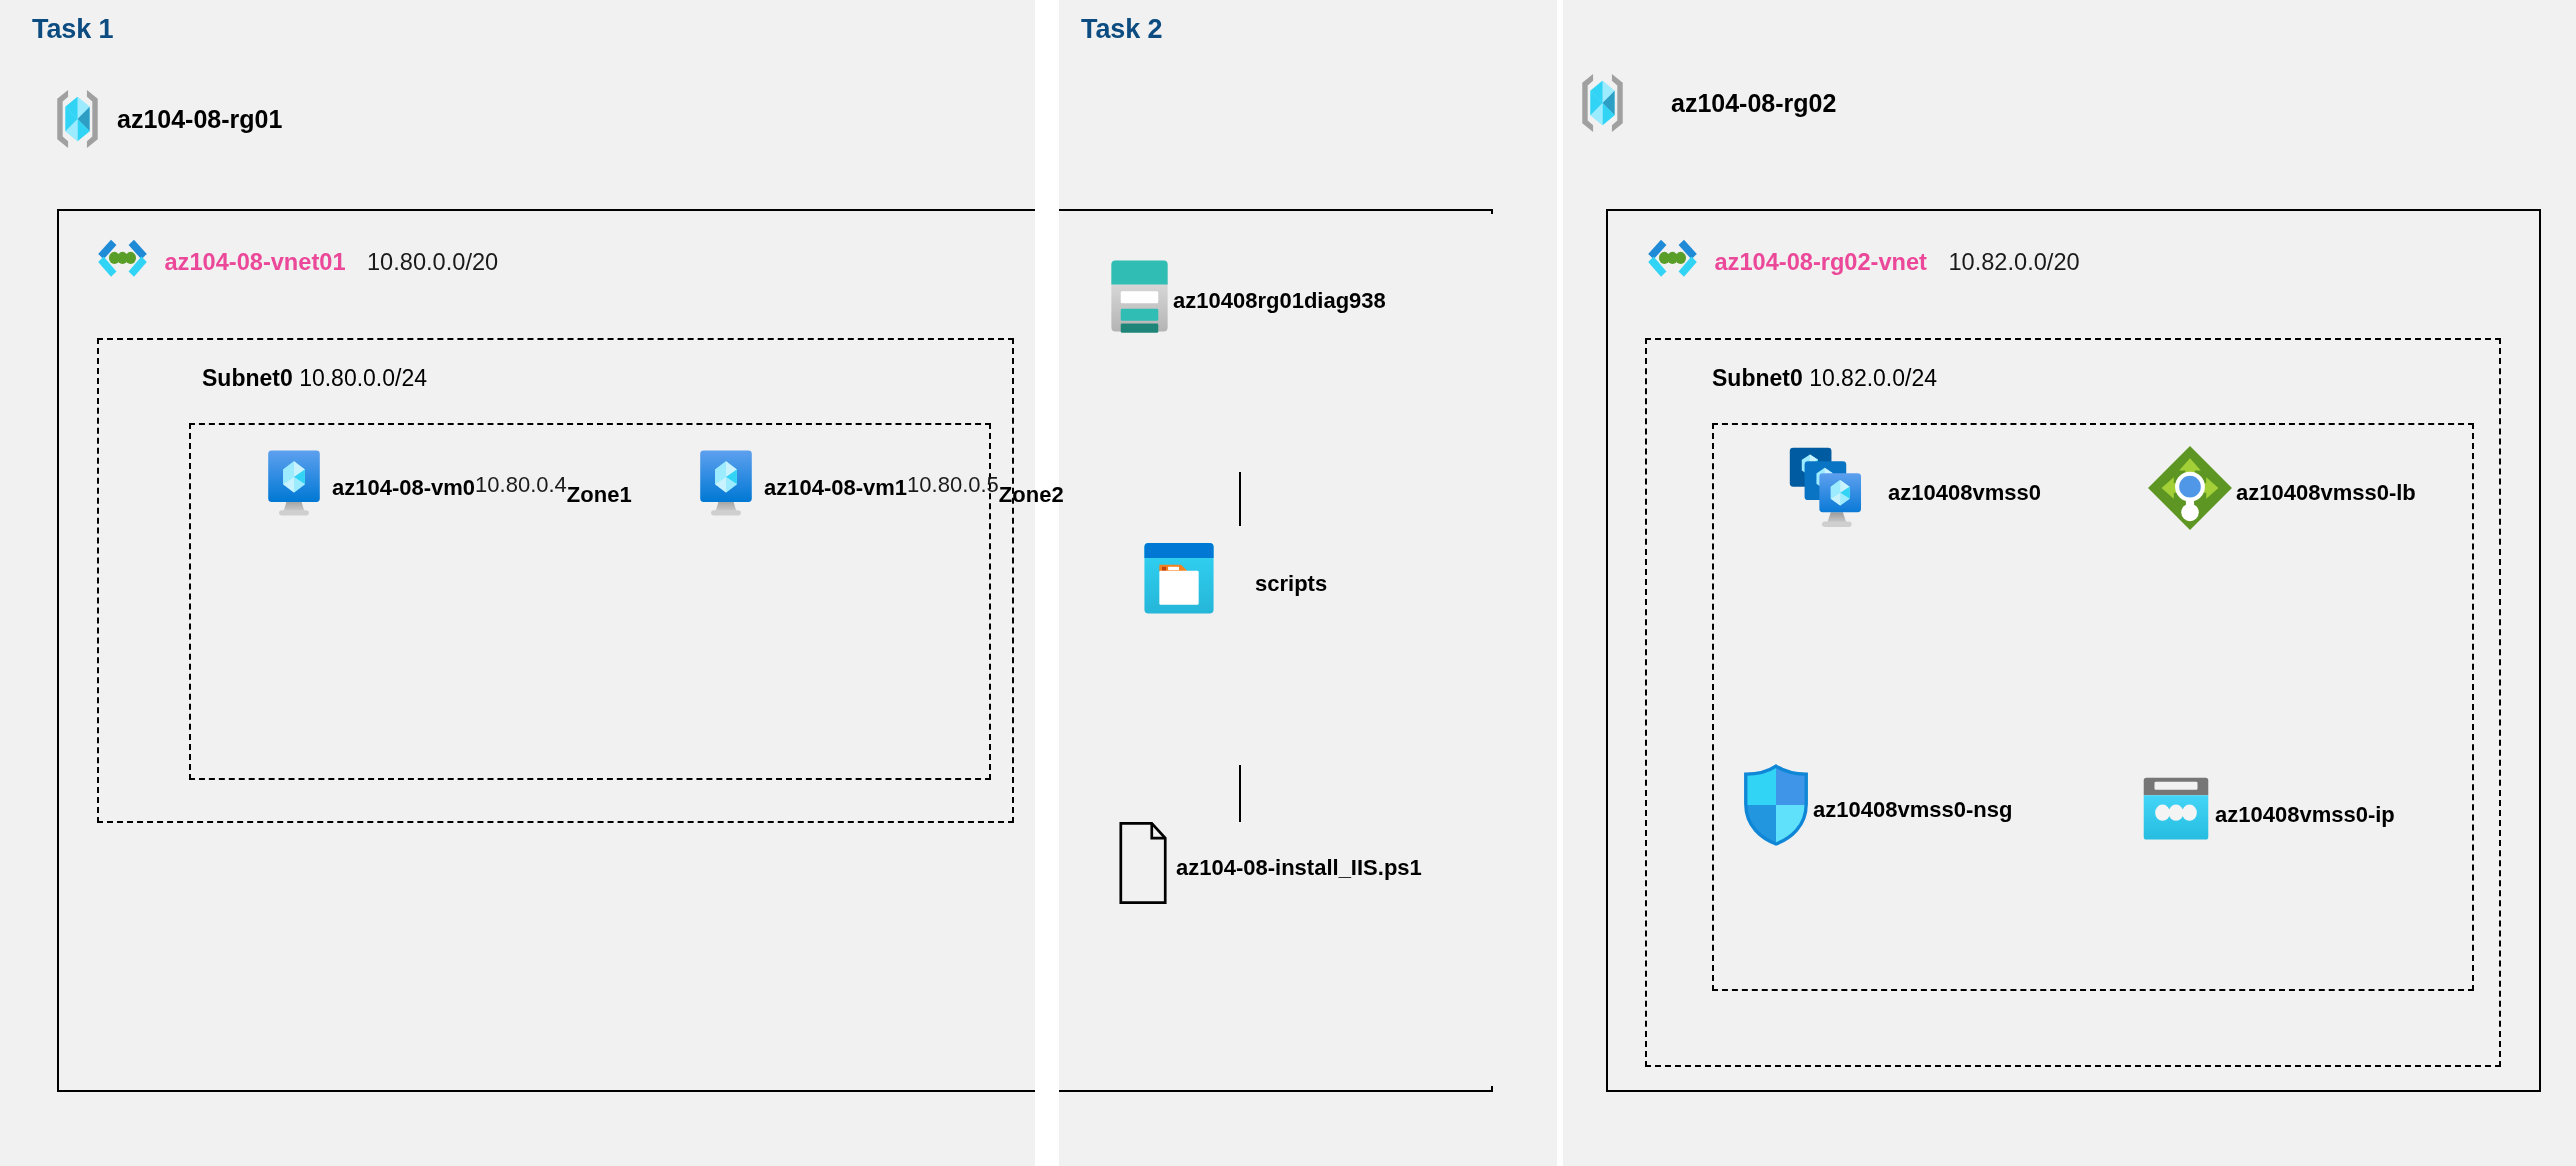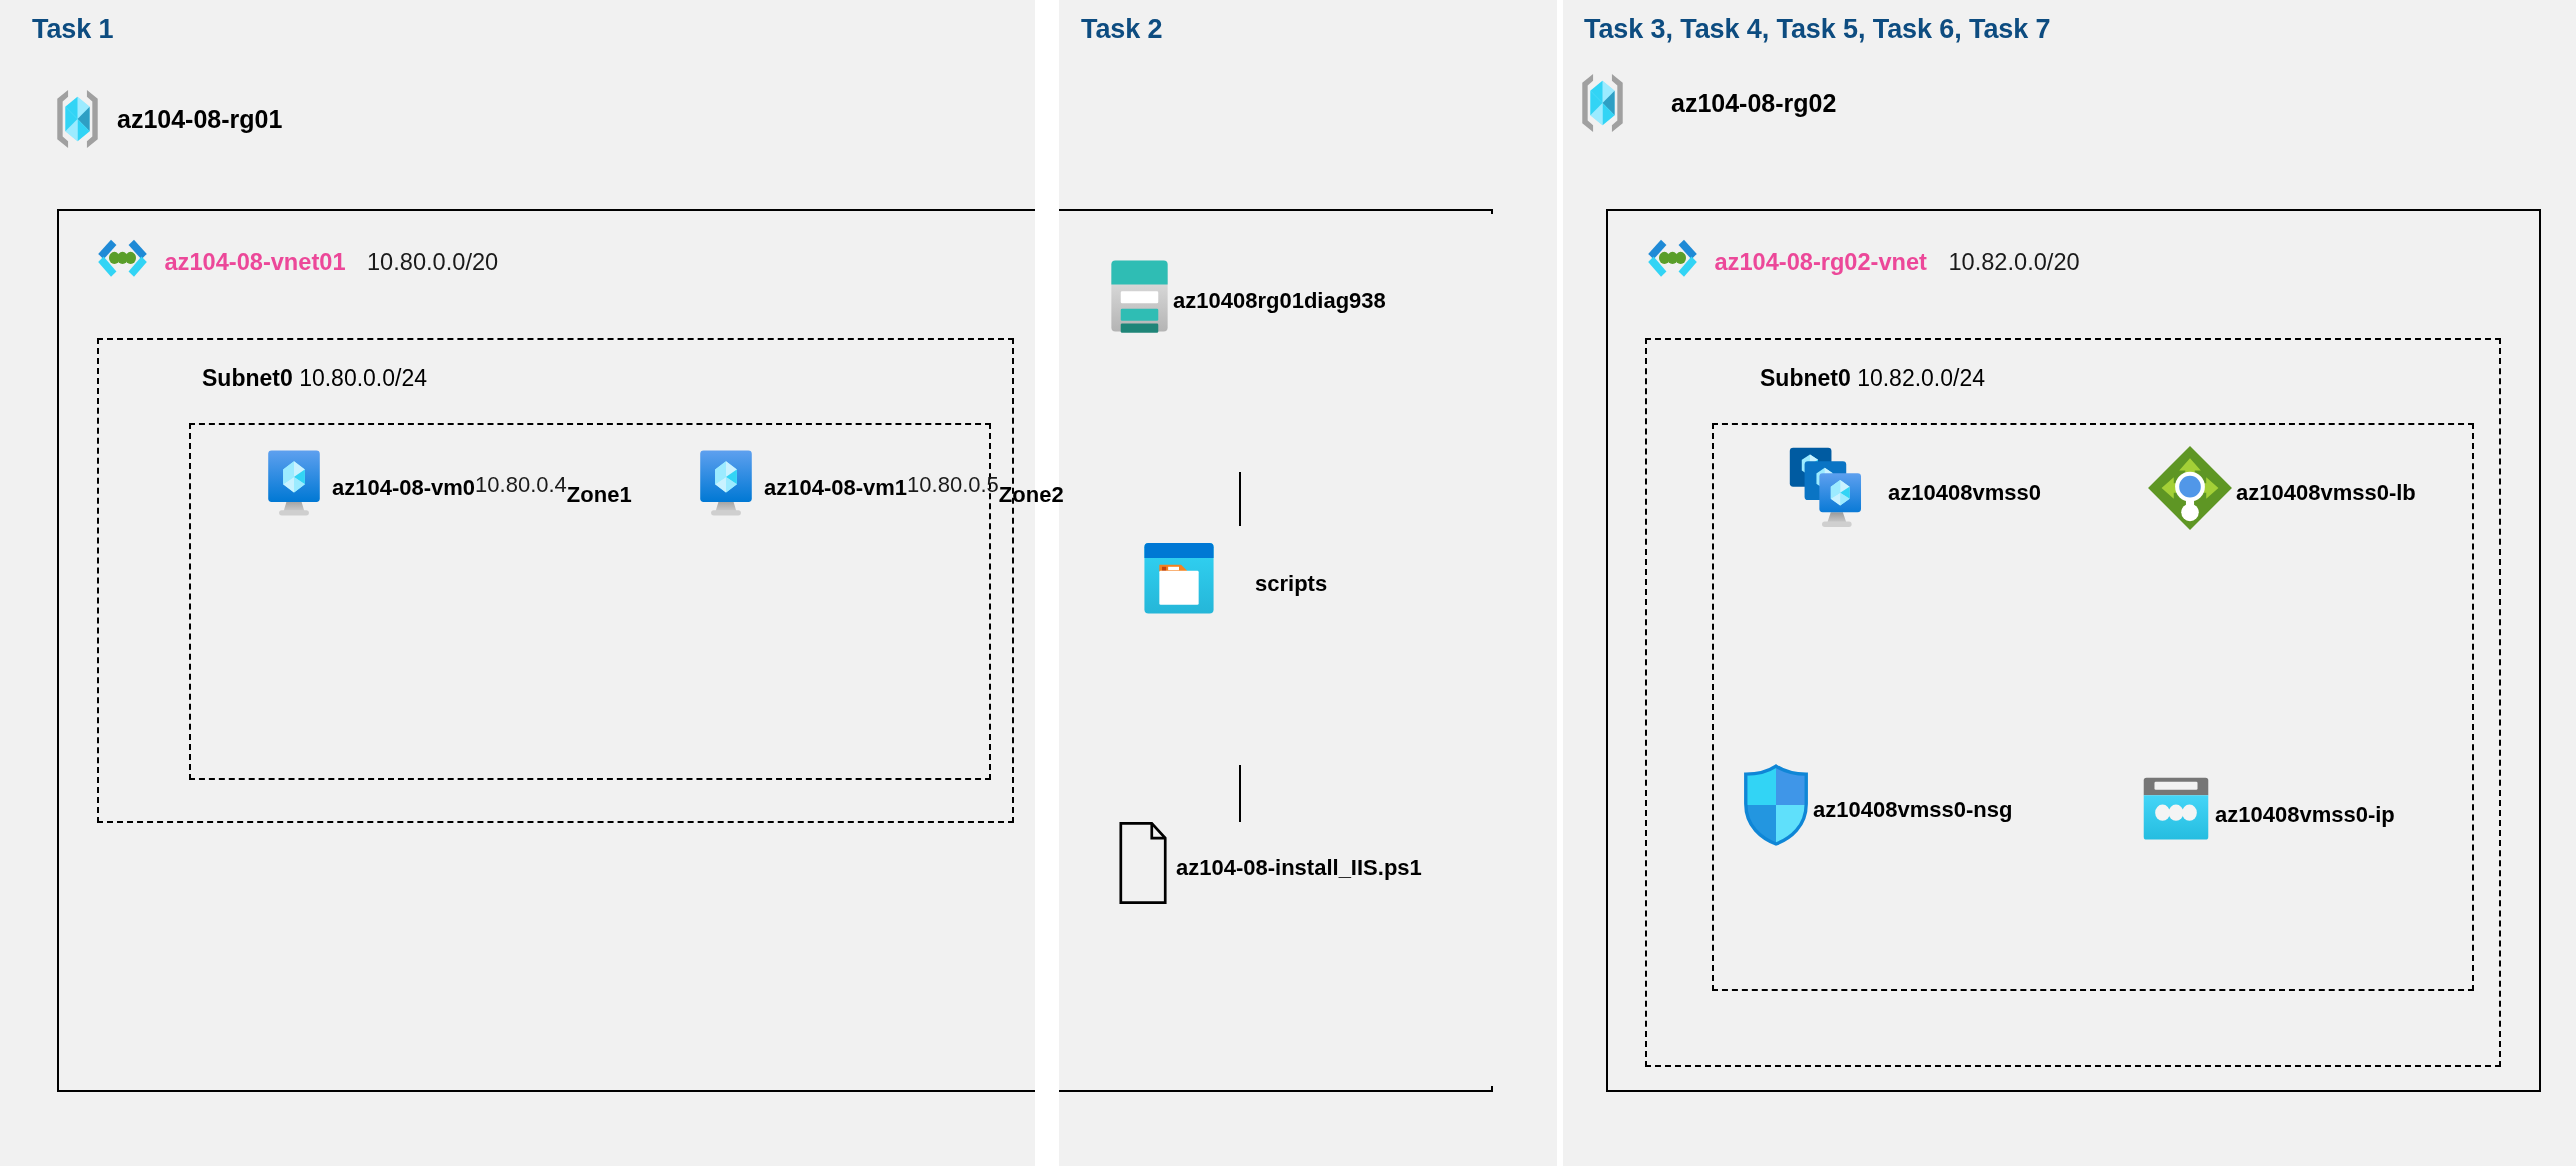--- a/index.html
+++ b/index.html
@@ -48,21 +48,21 @@
   .dashed-box{position:absolute;border:2.7px dashed #000;box-sizing:border-box;background:transparent;}
   #subnet-box-01{left:97px;top:338px;width:917px;height:485px;}
   #subnet-inner-01{left:189px;top:423px;width:802px;height:357px;}
   #subnet-box-02{left:1645px;top:338px;width:856px;height:729px;}
   #subnet-inner-02{left:1712px;top:423px;width:762px;height:568px;}
 
   .subnet-label{position:absolute;font-size:23px;color:#000;white-space:nowrap;}
   .subnet-label b{font-weight:bold;}
   .subnet-label span{font-weight:normal;}
   #subnet-label-01{left:202px;top:365px;}
-  #subnet-label-02{left:1712px;top:365px;margin-left:48px;}
+  #subnet-label-02{left:1712px;top:365px;}
 
   
   .node{position:absolute;display:flex;flex-direction:row;align-items:center;text-align:center;}
   .node-name{font-size:22px;font-weight:bold;color:#000;white-space:nowrap;margin-top:10.8px;line-height:1.2;}
   .node-sub{font-size:22px;font-weight:normal;color:#1a1a1a;white-space:nowrap;margin-top:4px;}
   .node-zone{font-size:22px;font-weight:bold;color:#000;white-space:nowrap;margin-top:23px;}
 
   #node-vm0{left:256px;top:445px;width:229px;}
   #node-vm1{left:688px;top:445px;width:229px;text-align:right;}
   #node-storage{left:1106px;top:256px;width:270px;}
@@ -112,21 +112,20 @@
   <div class="panel" id="panel-task3"></div>
 
   <div class="vnet-box" id="vnet-box-01"></div>
   <div class="panel-cover" id="cover-task2"></div>
   <div class="gutter" id="gutter-1"></div>
   <div class="gutter" id="gutter-2"></div>
   <div class="vnet-box" id="vnet-box-02"></div>
 
   <div class="task-title" id="title-task1">Task 1</div>
   <div class="task-title" id="title-task2">Task 2</div>
-  <div class="task-title" id="title-task3">Task 3, Task 4, Task 5, Task 6, Task 7</div>
 
   <div class="rg-row" id="rg-row-01">
     <span class="icon ico-rg">
       <svg width="49" height="62" viewBox="0 0 72 92">
         <path d="M22 3 L6 16 L6 76 L22 89 L22 79 L14 72 L14 20 L22 13 Z" fill="#a0a0a0"></path>
         <path d="M50 3 L66 16 L66 76 L50 89 L50 79 L58 72 L58 20 L50 13 Z" fill="#a0a0a0"></path>
         <path d="M36 13 L54 28 L54 64 L36 79 L18 64 L18 28 Z" fill="#9cebff"></path>
         <path d="M36 13 L54 28 L36 46 Z" fill="#9cebff"></path>
         <path d="M36 13 L18 28 L36 46 Z" fill="#32d4f5"></path>
         <path d="M36 46 L54 28 L54 64 Z" fill="#2e9fc4"></path>

